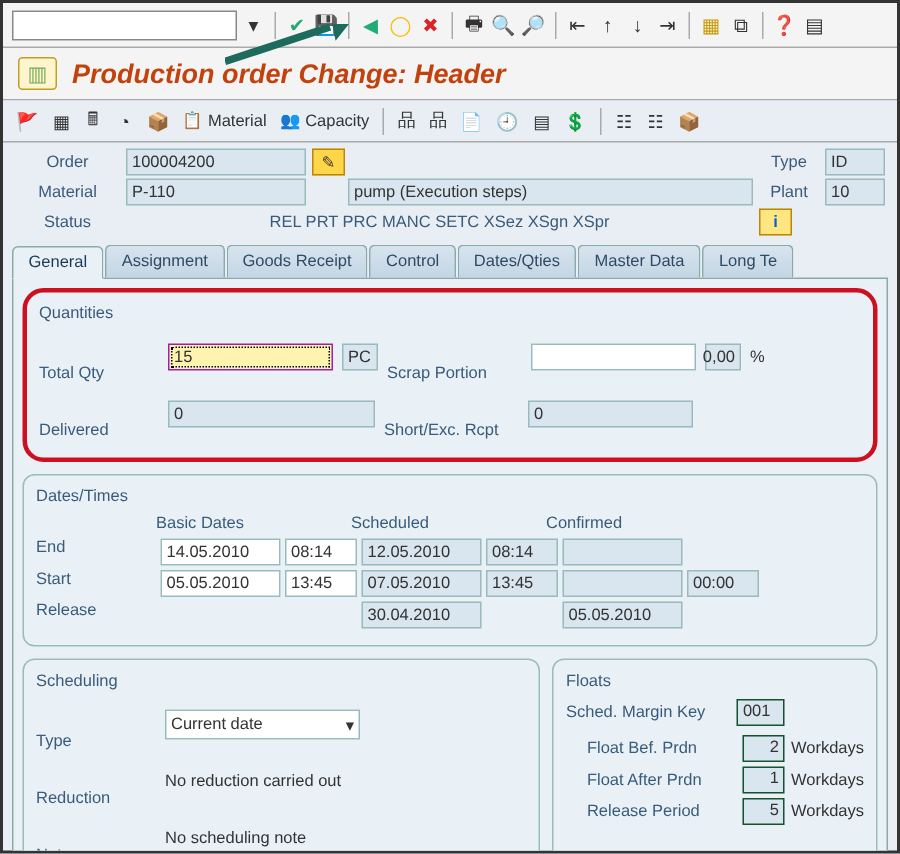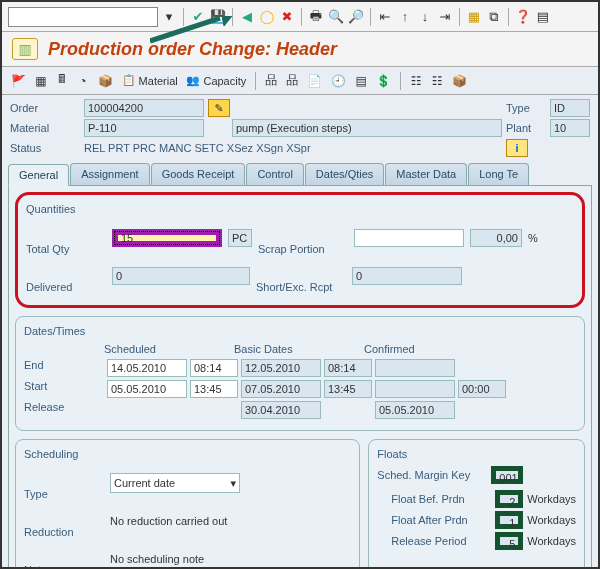--- a/index.html
+++ b/index.html
@@ -92,20 +92,21 @@
     font-size:12px;cursor:pointer;border:1px solid transparent;padding:0 2px;
   }
   .appbtn.text { font-size:11px; gap:3px; }
   .header-form {
     padding: 4px 8px 2px 8px;
     display: grid;
     grid-template-columns: 70px 120px 20px 1fr 40px 40px;
     gap: 2px 4px;
     align-items: center;
     font-size: 11px;
+    text-align: center;
   }
   .lbl { color: #3a5b7a; }
   .ro-field {
     background: #d9e5ef;
     border: 1px solid #9bb;
     height: 18px;
     padding: 1px 3px;
     color: #333;
     display:flex;align-items:center;
   }
@@ -159,33 +160,33 @@
     font-size:11px;color:#3a5b7a;
     margin-bottom:6px;
   }
   .highlight {
     border:3px solid #cc1020;
     border-radius:14px;
   }
   .row { display:flex; align-items:center; gap:6px; margin-bottom:4px; }
   .row .lbl2 { width:80px; color:#3a5b7a;margin-top:22px; }
   .fld { height:18px;border:1px solid #9bb;background:#d9e5ef;padding:1px 3px;display:flex;align-items:center; }
-  .fld.edit { background:#fff3b0; border:6px solid #a21caf; }
+  .fld.edit { background:#fff3b0; border:1px solid #a21caf; }
   .fld.edit.focus { outline:1px dotted #000; outline-offset:-3px; }
   .dt-head { display:grid; grid-template-columns:80px 130px 130px 120px; margin-bottom:4px; color:#3a5b7a; }
   .dt-row { display:grid; grid-template-columns:80px 80px 48px 80px 48px 80px 48px; gap:3px; margin-bottom:3px;}
   .dt-row .rlbl { color:#3a5b7a;}
   .two-col { display:flex; gap:8px; }
   .two-col .group { flex:1; }
   .sel {
     height:20px;border:1px solid #9bb;background:#fff;padding:1px 3px;
     display:flex;align-items:center;justify-content:space-between;width:130px;
   }
   .floats-row { display:grid; grid-template-columns: 110px 32px 1fr; gap:4px; align-items:center; margin-bottom:3px;}
-  .num-fld { height:18px;border:5px solid #14532d;background:#d9e5ef;padding:1px 3px;text-align:right;}
+  .num-fld { height:18px;border:1px solid #14532d;background:#d9e5ef;padding:1px 3px;text-align:right;}
 </style>
 </head>
 <body>
 
 <svg class="arrow-annot" width="90" height="30">
   <line x1="0" y1="25" x2="70" y2="2" stroke-width="5"></line>
   <polygon points="72,0 82,0 74,10"></polygon>
 </svg>
 
 <div class="toolbar">
@@ -275,37 +276,37 @@
 <div class="tabbody">
 
   <div class="group highlight">
     <div class="gtitle">Quantities</div>
     <div class="row">
       <span class="lbl2">Total Qty</span>
       <span class="fld edit focus" style="width:110px">15</span>
       <span class="fld" style="width:24px">PC</span>
       <span class="lbl2" style="width:90px">Scrap Portion</span>
       <span class="fld" style="width:110px;background:#fff"></span>
-      <span class="fld" style="width:52px;text-align:right;justify-content:flex-end">0,00</span>
+      <span class="fld" style="width:24px;text-align:right;justify-content:flex-end">0,00</span>
       <span>%</span>
     </div>
     <div class="row">
       <span class="lbl2">Delivered</span>
       <span class="fld" style="width:138px">0</span>
       <span class="lbl2" style="width:90px">Short/Exc. Rcpt</span>
       <span class="fld" style="width:110px">0</span>
     </div>
   </div>
 
   <div class="group">
     <div class="gtitle">Dates/Times</div>
     <div class="dt-head">
       <span></span>
+      <span>Basic Dates</span>
       <span>Scheduled</span>
-      <span>Basic Dates</span>
       <span>Confirmed</span>
     </div>
     <div class="dt-row">
       <span class="rlbl">End</span>
       <span class="fld" style="background:#fff">14.05.2010</span>
       <span class="fld" style="background:#fff">08:14</span>
       <span class="fld">12.05.2010</span>
       <span class="fld">08:14</span>
       <span class="fld"></span>
       <span></span>

